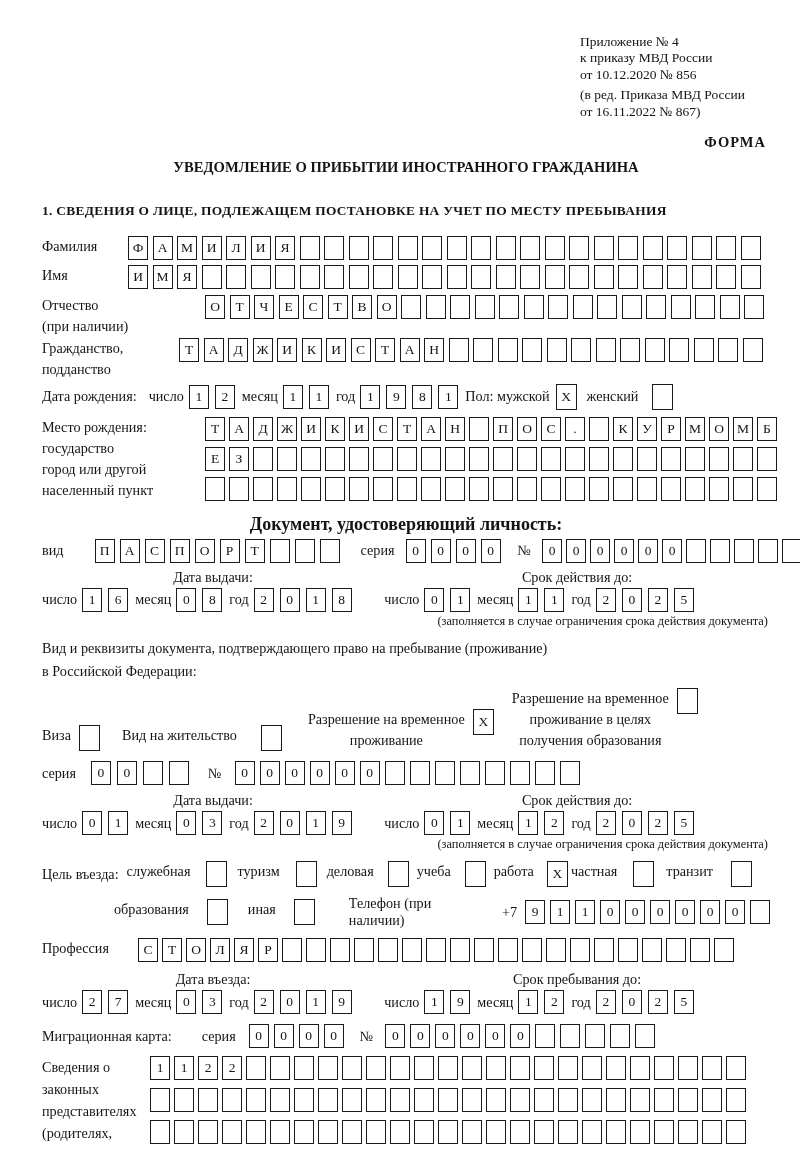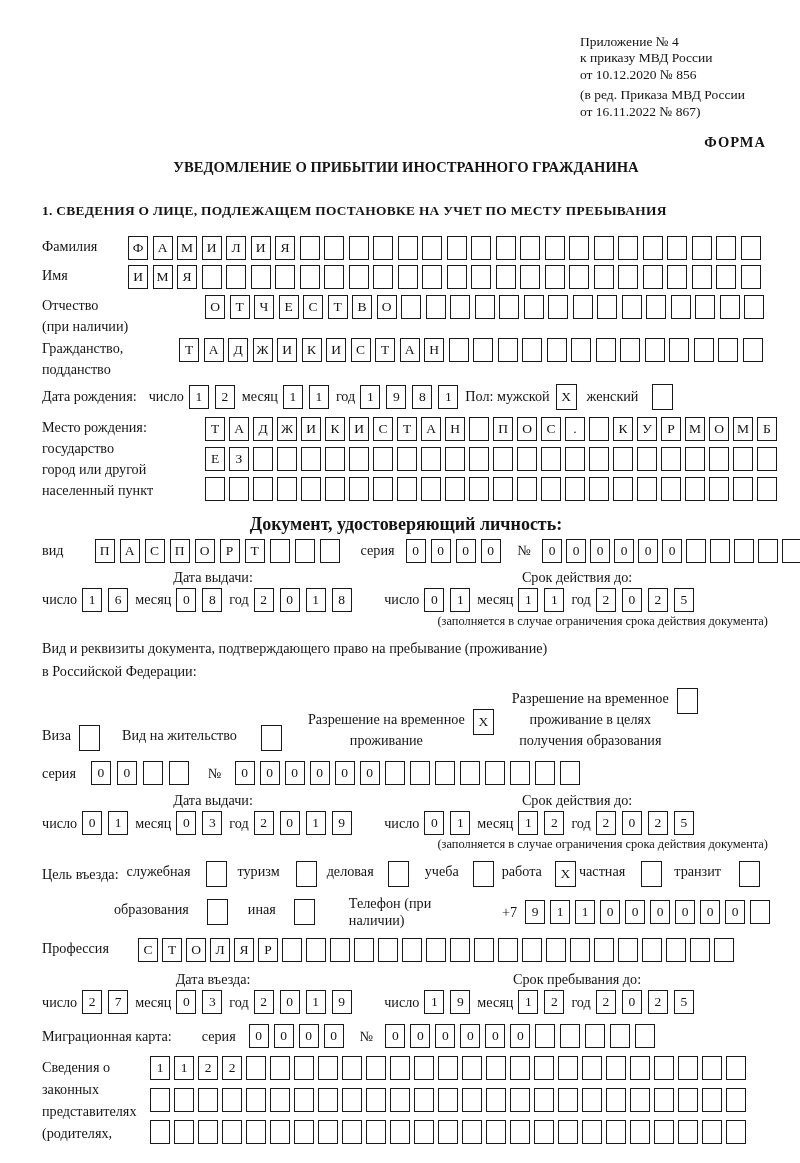--- a/index.html
+++ b/index.html
@@ -503,21 +503,21 @@
         <span class="cell cb" style="margin-left:8px;"></span>
       </span>
     <span class="opt" style="margin-left:10px;">
         <span class="optlabel">туризм</span>
         <span class="cell cb" style="margin-left:8px;"></span>
       </span>
     <span class="opt" style="margin-left:10px;">
         <span class="optlabel">деловая</span>
         <span class="cell cb" style="margin-left:6px;"></span>
       </span>
-    <span class="opt" style="margin-left:16px;">
+    <span class="opt" style="margin-left:8px;">
         <span class="optlabel">учеба</span>
         <span class="cell cb" style="margin-left:6px;"></span>
       </span>
     <span class="opt" style="margin-left:8px;">
         <span class="optlabel">работа</span>
         <span class="cell cb" style="margin-left:5px;">X</span>
       </span>
     <span class="opt" style="margin-left:3px;">
         <span class="optlabel">частная</span>
         <span class="cell cb" style="margin-left:8px;"></span>

